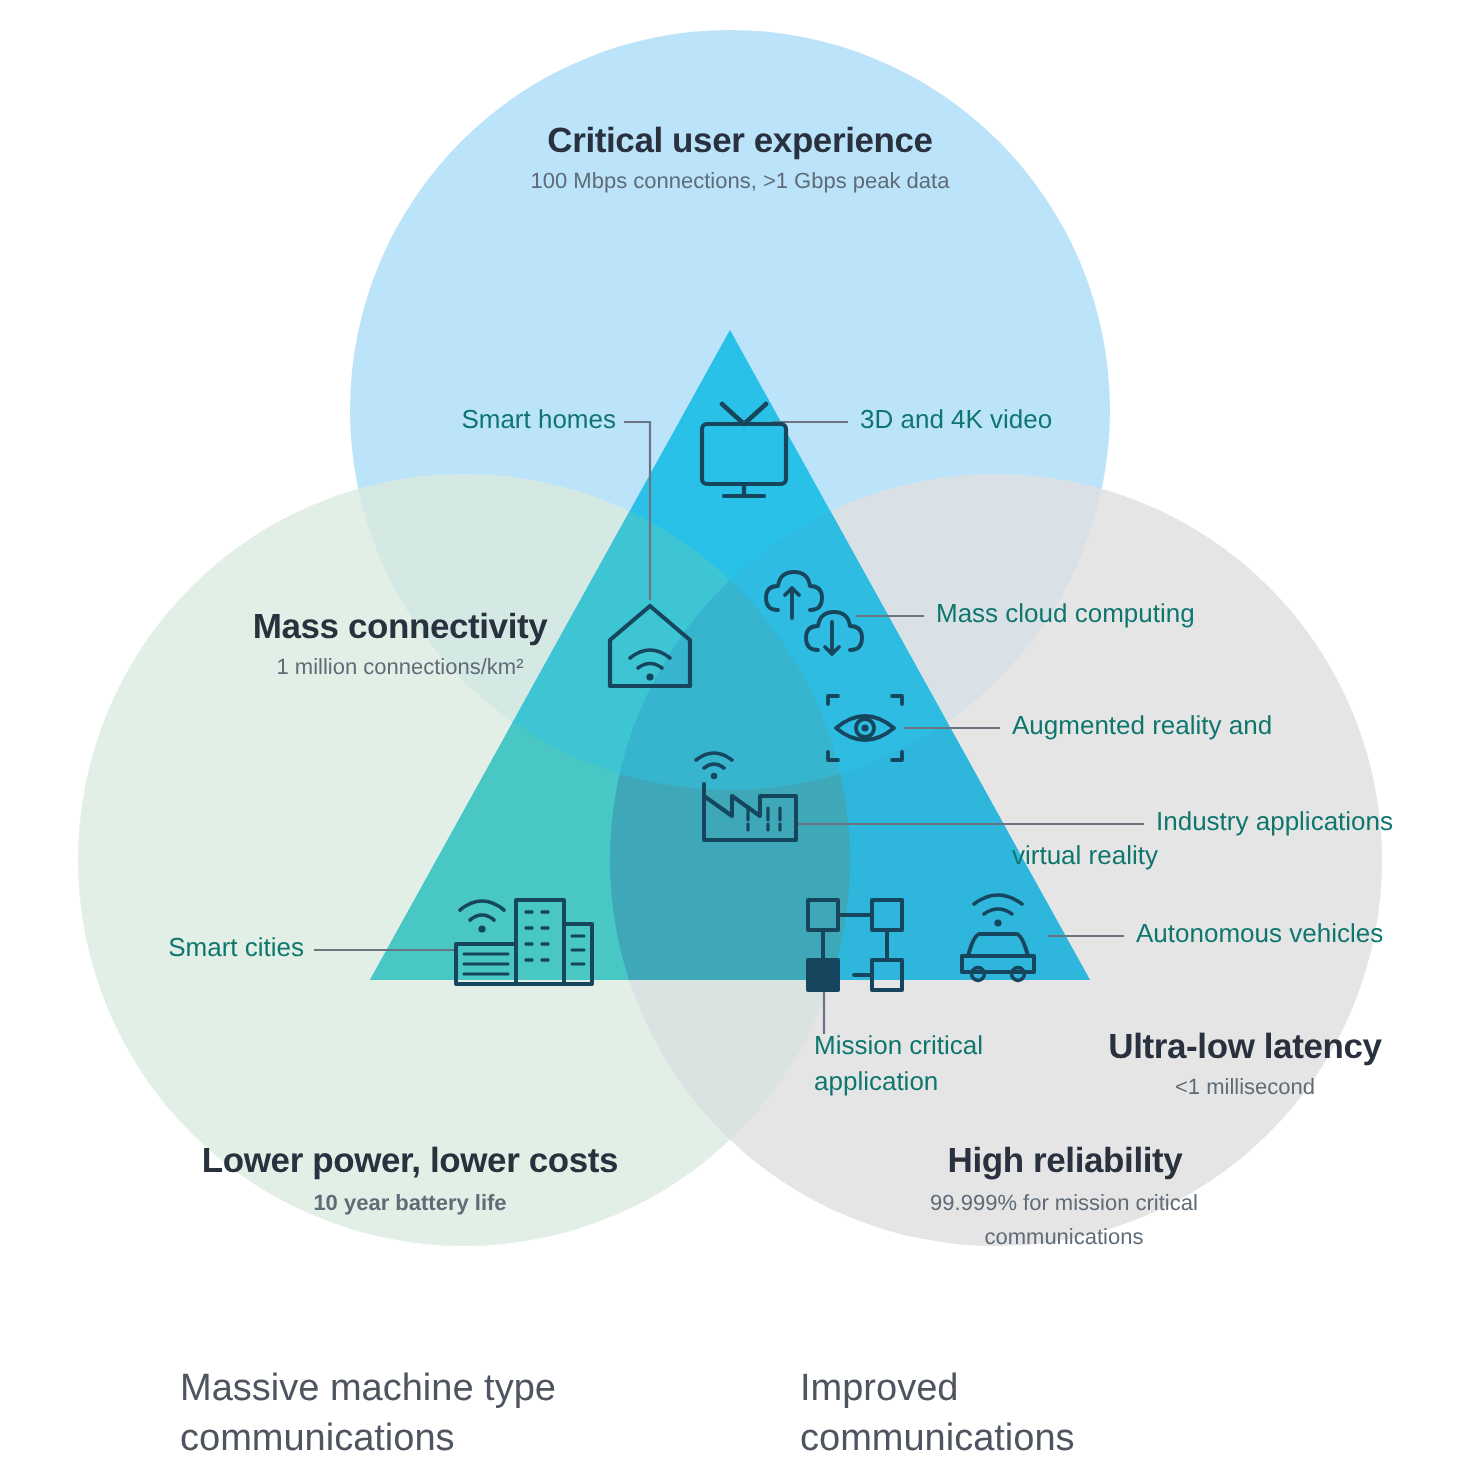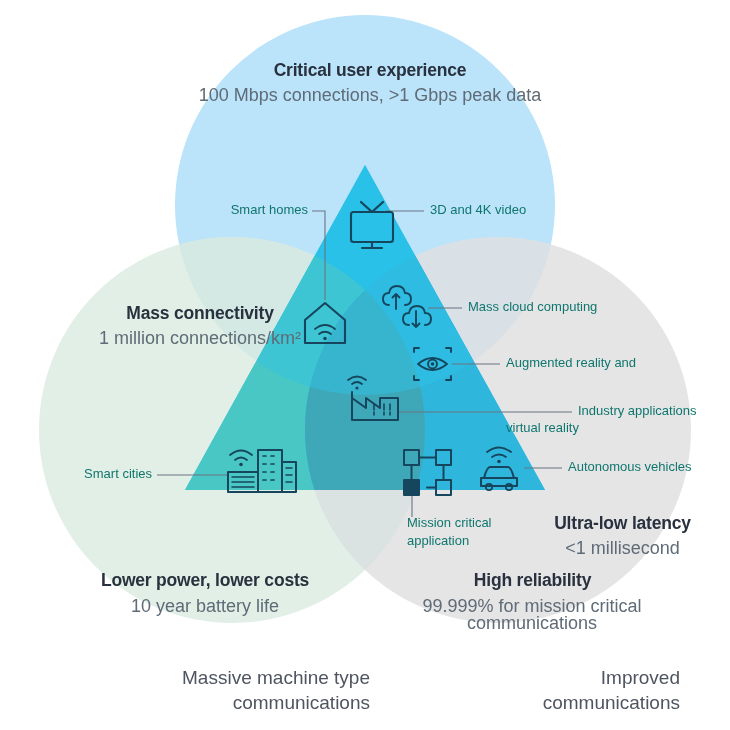--- a/index.html
+++ b/index.html
@@ -3,23 +3,23 @@
 <meta charset="utf-8">
 <style>
   html,body{margin:0;padding:0;background:#ffffff;}
   body{width:730px;height:730px;overflow:hidden;
        font-family:"Liberation Sans","DejaVu Sans",sans-serif;}
   #stage{position:relative;width:730px;height:730px;background:#fff;}
   #stage svg{position:absolute;top:0;left:0;}
   .ttl{position:absolute;text-align:center;color:#28313d;
        font-size:17.5px;font-weight:700;letter-spacing:-0.2px;line-height:1.25;}
   .sub{position:absolute;text-align:center;color:#5f6b76;
-       font-size:18px;font-weight:400;line-height:1.3;}
-  .cap{position:absolute;text-align:right;color:#4f5560;
-       font-size:19px;font-weight:400;line-height:1.32;}
+       font-size:11px;font-weight:400;line-height:1.3;}
+  .cap{position:absolute;text-align:left;color:#4f5560;
+       font-size:19px;font-weight:400;line-height:1.32;margin-top:17px;}
   .lbl{position:absolute;color:#0f766e;font-size:13px;
        font-weight:400;line-height:1.3;white-space:nowrap;}
   .lbl.w{white-space:normal;}
   .lbl.r{text-align:right;}
 </style>
 </head>
 <body>
 
 <div id="stage">
 
@@ -165,21 +165,21 @@
     </g>
   </svg>
 
   <div class="ttl" style="left:205px;top:60px;width:330px;">Critical user experience</div>
   <div class="sub" style="left:185px;top:84px;width:370px;">100 Mbps connections, &gt;1 Gbps peak data</div>
 
   <div class="ttl" style="left:85px;top:303px;width:230px;">Mass connectivity</div>
   <div class="sub" style="left:78px;top:327px;width:244px;">1 million connections/km²</div>
 
   <div class="ttl" style="left:75px;top:570px;width:260px;">Lower power, lower costs</div>
-  <div class="sub" style="left:80px;top:595px;width:250px;">10 year battery life</div>
+  <div class="sub" style="left:80px;top:595px;width:250px;font-weight:bold;">10 year battery life</div>
 
   <div class="ttl" style="left:525px;top:513px;width:195px;">Ultra-low latency</div>
   <div class="sub" style="left:525px;top:537px;width:195px;">&lt;1 millisecond</div>
 
   <div class="ttl" style="left:420px;top:570px;width:225px;">High reliability</div>
   <div class="sub" style="left:412px;top:595px;width:240px;">99.999% for mission critical</div>
   <div class="sub" style="left:412px;top:612px;width:240px;">communications</div>
 
   <div class="cap" style="left:90px;top:665px;width:280px;">Massive machine type</div>
   <div class="cap" style="left:90px;top:690px;width:280px;">communications</div>

